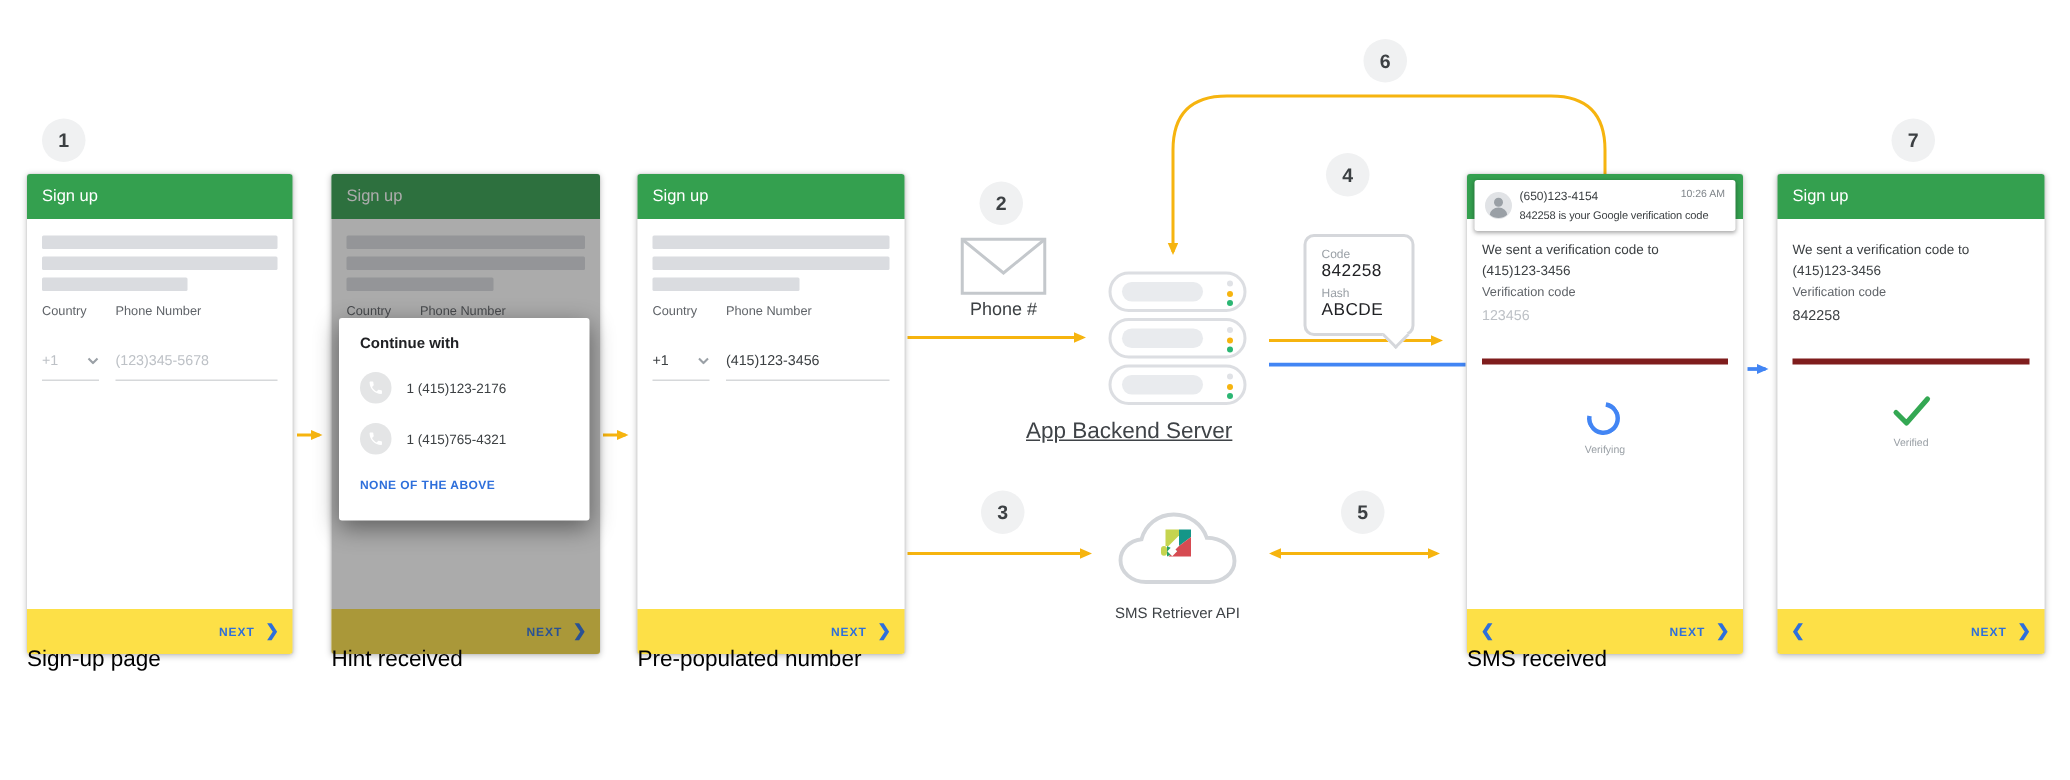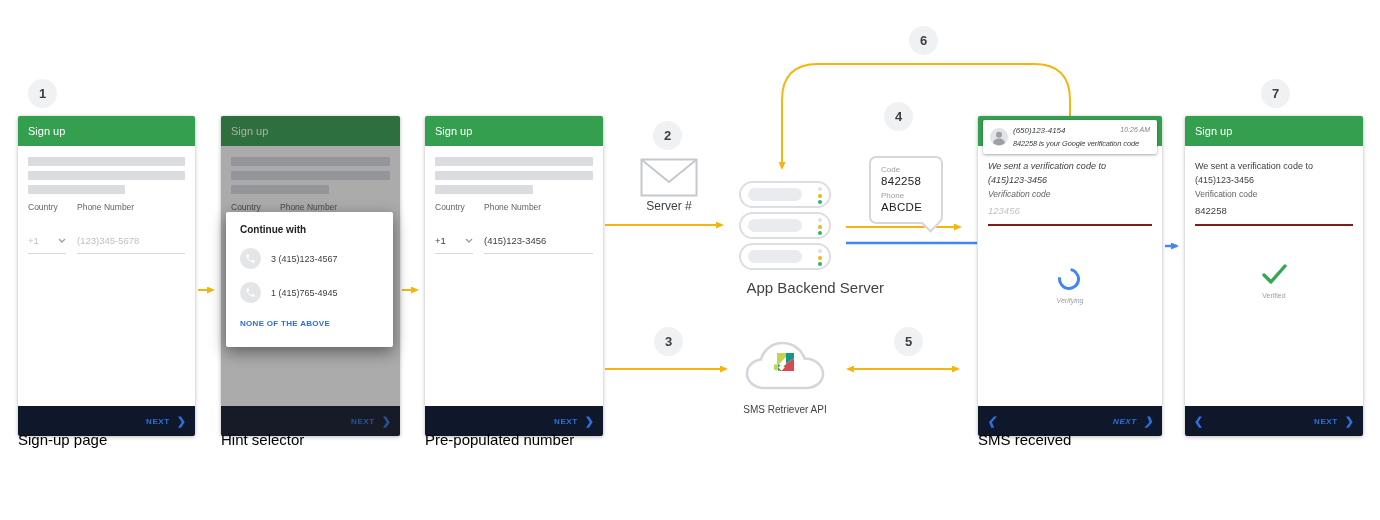--- a/index.html
+++ b/index.html
@@ -21,27 +21,27 @@
   #badge-6 { left:909px; top:26px; }
   #badge-7 { left:1261px; top:79px; }
 
   
   .phone { position:absolute; top:116px; height:320px; background:#fff; border-radius:2px;
            box-shadow:0 1px 4px rgba(0,0,0,.25), 0 0 1px rgba(0,0,0,.2);
            display:flex; flex-direction:column; z-index:2; }
   #phone-signup   { left:18px;   width:177px; }
   #phone-hint     { left:221px;  width:179px; }
   #phone-prepop   { left:425px;  width:178px; }
-  #phone-sms      { left:978px;  width:184px;font-style:italic; }
+  #phone-sms      { left:978px;  width:184px; }
   #phone-verified { left:1185px; width:178px; }
 
   .phone-header { height:30px; flex:none; background:#34a04f; color:#fff; font-size:11px;
                   line-height:30px; padding-left:10px; border-radius:2px 2px 0 0; }
   .phone-body   { flex:1; position:relative; background:#fff; }
-  .phone-footer { height:30px; flex:none; background:#0f172a; display:flex; align-items:center;
+  .phone-footer { height:30px; flex:none; background:#fde047; display:flex; align-items:center;
                   justify-content:flex-end; padding:0 9px; gap:7px; border-radius:0 0 2px 2px; }
   .phone-footer.has-back { justify-content:space-between; }
   .next-group { display:flex; align-items:center; gap:7px; cursor:pointer; }
   .next-label { font-size:8px; font-weight:bold; color:#2e6fdb; letter-spacing:.6px; }
   .chev { color:#2e6fdb; font-size:11px; font-weight:bold; line-height:1; }
 
   .bar { position:absolute; left:10px; right:10px; height:9px; background:#dadce0; border-radius:1px; }
   .bar.b1 { top:11px; } .bar.b2 { top:25px; } .bar.b3 { top:39px; right:auto; width:55%; }
 
   .fields { position:absolute; top:56px; left:10px; right:10px; display:flex; }
@@ -73,21 +73,21 @@
   .notif-avatar { position:absolute; left:7px; top:8px; }
   .notif-sender { position:absolute; left:30px; top:6px; font-size:8px; color:#3c4043; }
   .notif-time   { position:absolute; right:7px; top:6px; font-size:7px; color:#80868b; }
   .notif-msg    { position:absolute; left:30px; top:19px; font-size:7.4px; color:#3c4043;
                   letter-spacing:-.1px; white-space:nowrap; }
 
   .sent-block { position:absolute; top:14px; left:10px; right:10px; font-size:9px;
                 color:#3c4043; line-height:1.5; }
   .vcode-label { position:absolute; top:43px; left:10px; font-size:8.5px; color:#5f6368; }
   .vcode-value { position:absolute; top:59px; left:10px; right:10px; font-size:9.5px;
-                 color:#3c4043; padding-bottom:8px; border-bottom:2px solid #7f1d1d; }
+                 color:#3c4043; padding-bottom:23px; border-bottom:4px solid #7f1d1d; }
   .vcode-value.placeholder { color:#bdc1c6; }
 
   .spinner { position:absolute; top:122px; left:50%; margin-left:-12px; width:22px; height:22px;
              border:3px solid #4285f4; border-top-color:transparent; border-radius:50%;
              transform:rotate(-35deg); }
   .status-small { position:absolute; width:100%; text-align:center; font-size:7px; color:#9aa0a6; }
   .status-verifying { top:151px; }
   .check-wrap { position:absolute; top:117px; width:100%; text-align:center; }
   .status-verified { top:146px; }
 
@@ -105,22 +105,22 @@
                     font-size:12px; color:#3c4043; z-index:2; }
 
   .backend { position:absolute; left:739px; top:181px; width:92px; z-index:2; }
   .pill { height:27px; border:2px solid #dcdee2; border-radius:15px; background:#fff;
           margin-bottom:4px; position:relative; }
   .pill-bar { position:absolute; left:7px; top:5px; width:54px; height:13px; background:#e9ebee;
               border-radius:7px; }
   .pill-dots { position:absolute; right:7px; top:4px; display:flex; flex-direction:column; gap:2.5px; }
   .dot { width:4px; height:4px; border-radius:50%; }
   .dot-grey { background:#e0e2e6; } .dot-yellow { background:#f6b40f; } .dot-green { background:#2bb673; }
-  .backend-label { position:absolute; left:684px; top:279px; width:200px; text-align:right;
-                   font-size:15px; color:#3f4347; z-index:2; }
+  .backend-label { position:absolute; left:684px; top:279px; width:200px; text-align:left;
+                   font-size:15px; color:#3f4347; z-index:2;text-decoration:underline; }
 
   .cloud { position:absolute; left:740px; top:337px; z-index:2; }
   .cloud-label { position:absolute; left:690px; top:404px; width:190px; text-align:center;
                  font-size:10px; color:#3f4347; z-index:2; }
 
   .code-card { position:absolute; left:869px; top:156px; width:74px; height:68px; background:#fff;
                border:2px solid #d5d7db; border-radius:7px; padding:7px 0 0 10px; z-index:2; }
   .code-card .tail { position:absolute; right:4px; bottom:-8px; width:13px; height:13px;
                      background:#fff; border-right:2px solid #d5d7db; border-bottom:2px solid #d5d7db;
                      transform:rotate(45deg); }
@@ -219,34 +219,34 @@
     </div>
     <div class="scrim"></div>
     <div class="hint-dialog">
       <div class="dialog-title">Continue with</div>
       <div class="dialog-item">
         <span class="item-icon">
           <svg width="11" height="11" viewBox="0 0 24 24">
               <path fill="#fff" d="M6.62 10.79c1.44 2.83 3.76 5.14 6.59 6.59l2.2-2.21c.27-.27.67-.36 1.02-.24 1.12.37 2.33.57 3.57.57.55 0 1 .45 1 1V20c0 .55-.45 1-1 1-9.39 0-17-7.61-17-17 0-.55.45-1 1-1h3.5c.55 0 1 .45 1 1 0 1.25.2 2.45.57 3.57.11.35.03.74-.25 1.02l-2.2 2.2z"></path>
             </svg>
         </span>
-        <span class="item-text">3 (415)123-4567</span>
+        <span class="item-text">1 (415)123-2176</span>
       </div>
       <div class="dialog-item">
         <span class="item-icon">
           <svg width="11" height="11" viewBox="0 0 24 24">
               <path fill="#fff" d="M6.62 10.79c1.44 2.83 3.76 5.14 6.59 6.59l2.2-2.21c.27-.27.67-.36 1.02-.24 1.12.37 2.33.57 3.57.57.55 0 1 .45 1 1V20c0 .55-.45 1-1 1-9.39 0-17-7.61-17-17 0-.55.45-1 1-1h3.5c.55 0 1 .45 1 1 0 1.25.2 2.45.57 3.57.11.35.03.74-.25 1.02l-2.2 2.2z"></path>
             </svg>
         </span>
-        <span class="item-text">1 (415)765-4945</span>
+        <span class="item-text">1 (415)765-4321</span>
       </div>
       <div class="dialog-none">NONE OF THE ABOVE</div>
     </div>
   </div>
-  <div class="caption" id="cap-2">Hint selector</div>
+  <div class="caption" id="cap-2">Hint received</div>
 
   <div class="phone" id="phone-prepop">
     <div class="phone-header">Sign up</div>
     <div class="phone-body">
       <div class="bar b1"></div>
       <div class="bar b2"></div>
       <div class="bar b3"></div>
       <div class="fields">
         <div class="col-country">
           <div class="field-label">Country</div>
@@ -273,21 +273,21 @@
     </div>
   </div>
   <div class="caption" id="cap-3">Pre-populated number</div>
 
   <div class="envelope">
     <svg width="58" height="39" viewBox="0 0 58 39">
       <rect x="1.5" y="1.5" width="55" height="36" fill="#fff" stroke="#c4c8cc" stroke-width="2"></rect>
       <polyline points="2,2 29,24 56,2" fill="none" stroke="#c4c8cc" stroke-width="2"></polyline>
     </svg>
   </div>
-  <div class="envelope-label">Server #</div>
+  <div class="envelope-label">Phone #</div>
 
   <div class="backend">
     <div class="pill">
       <div class="pill-bar"></div>
       <div class="pill-dots">
           <div class="dot dot-grey"></div>
           <div class="dot dot-yellow"></div>
           <div class="dot dot-green"></div>
         </div>
     </div>
@@ -306,21 +306,21 @@
           <div class="dot dot-yellow"></div>
           <div class="dot dot-green"></div>
         </div>
     </div>
   </div>
   <div class="backend-label">App Backend Server</div>
 
   <div class="code-card">
     <div class="cc-label">Code</div>
     <div class="cc-value">842258</div>
-    <div class="cc-label">Phone</div>
+    <div class="cc-label">Hash</div>
     <div class="cc-value">ABCDE</div>
     <div class="tail"></div>
   </div>
 
   <div class="cloud">
     <svg width="90" height="60" viewBox="0 0 90 60">
       <path d="M24,51 C14.5,51 7,44.5 7,36.5 C7,29 13,23.5 21,22.5 C23.5,13 32,6 42.5,6 C53,6 61.5,12.5 64.5,21.5 C74,21.5 83,27.5 83,37 C83,45 75.5,51 66,51 Z" fill="#fff" stroke="#d3d6da" stroke-width="2.6"></path>
       <g transform="translate(33,14)">
         <polygon points="4,2 13,2 13,6 6,13 4,13" fill="#c5d44f"></polygon>
         <rect x="1" y="13" width="4" height="6.5" rx="2" fill="#c5d44f"></rect>

